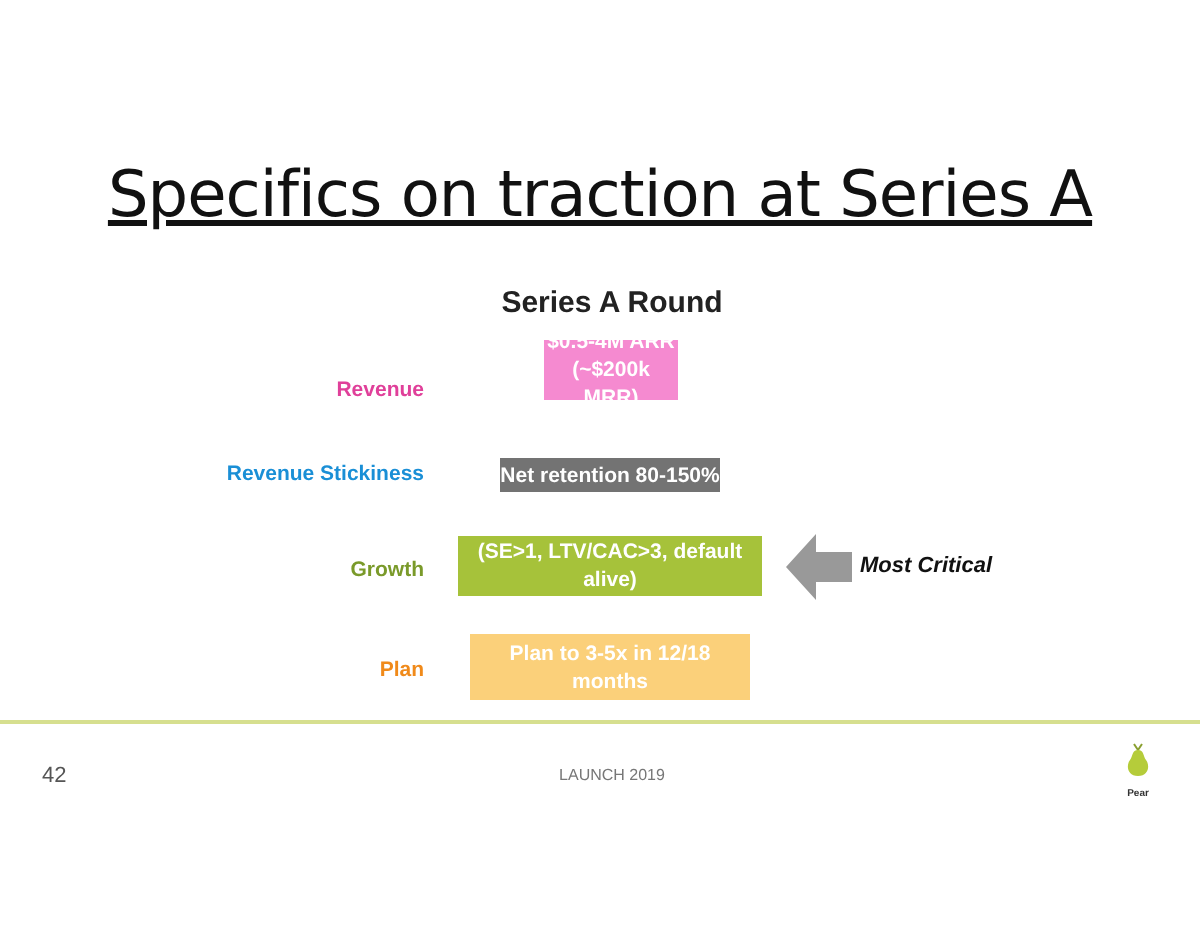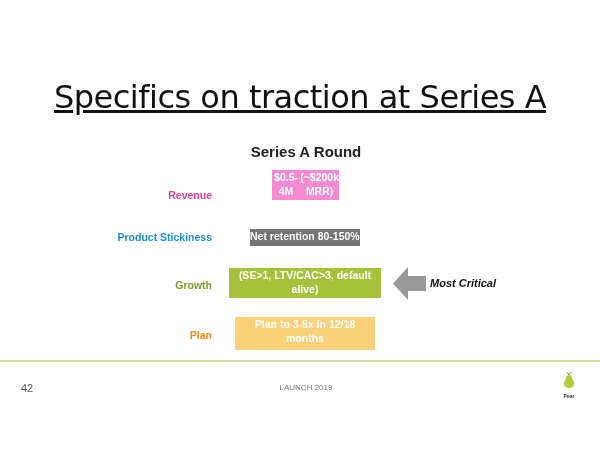--- a/index.html
+++ b/index.html
@@ -2,42 +2,42 @@
 <html><head>
 <meta charset="utf-8">
 <style>
   html, body { margin:0; padding:0; }
   body { width:600px; height:463px; background:#ffffff; position:relative; overflow:hidden;
          font-family:"Liberation Sans", sans-serif; }
   .abs { position:absolute; }
   .title { left:0; width:600px; top:78px; text-align:center; font-size:32px; color:#111; font-family:"DejaVu Sans", sans-serif; letter-spacing:-0.5px;text-decoration:underline; }
   .subtitle { left:0; width:612px; top:143px; text-align:center; font-size:15px; font-weight:bold; color:#222; }
   .label { font-size:10.5px; font-weight:bold; text-align:right; width:150px; }
-  .box { color:#fff; font-size:10.5px; font-weight:bold; text-align:center; display:flex; flex-direction:row; justify-content:flex-start; line-height:14px; }
+  .box { color:#fff; font-size:10.5px; font-weight:bold; text-align:center; display:flex; flex-direction:column; justify-content:center; line-height:14px; }
   .arrow { left:393px; top:267px; width:33px; height:33px; }
   .critical { left:430px; top:277px; font-size:11px; font-weight:bold; color:#111;font-style:italic; }
   .rule { left:0; top:360px; width:600px; height:2px; background:#d6df8f; }
   .pagenum { left:21px; top:382px; font-size:11px; color:#555;text-align:center; }
   .footer { left:0; width:612px; top:383px; text-align:center; font-size:8px; color:#777; }
   .logo { left:559px; top:371px; width:20px; text-align:center; }
   .logo-text { font-size:5px; font-weight:bold; color:#333; display:block; }
 </style>
 </head>
 <body>
 
 <div class="abs title">Specifics on traction at Series A</div>
 <div class="abs subtitle">Series A Round</div>
 
 <div class="abs label" style="left:62px; top:189px; color:#e0409a;">Revenue</div>
 <div class="abs box" style="left:272px; top:170px; width:67px; height:30px; background:#f58ad0;">
   <span>$0.5-4M ARR</span>
   <span>(~$200k MRR)</span>
 </div>
 
-<div class="abs label" style="left:62px; top:231px; color:#1a8fd6;">Product Stickiness</div>
+<div class="abs label" style="left:62px; top:231px; color:#1a8fd6;">Revenue Stickiness</div>
 <div class="abs box" style="left:250px; top:229px; width:110px; height:17px; background:#737373;">
   <span>Net retention 80-150%</span>
 </div>
 
 <div class="abs label" style="left:62px; top:279px; color:#7a9a2a;">Growth</div>
 <div class="abs box" style="left:229px; top:268px; width:152px; height:30px; background:#a6c23a;">
   <span>(SE&gt;1, LTV/CAC&gt;3, default alive)</span>
 </div>
 
 <div class="abs label" style="left:62px; top:329px; color:#f08a1a;">Plan</div>

